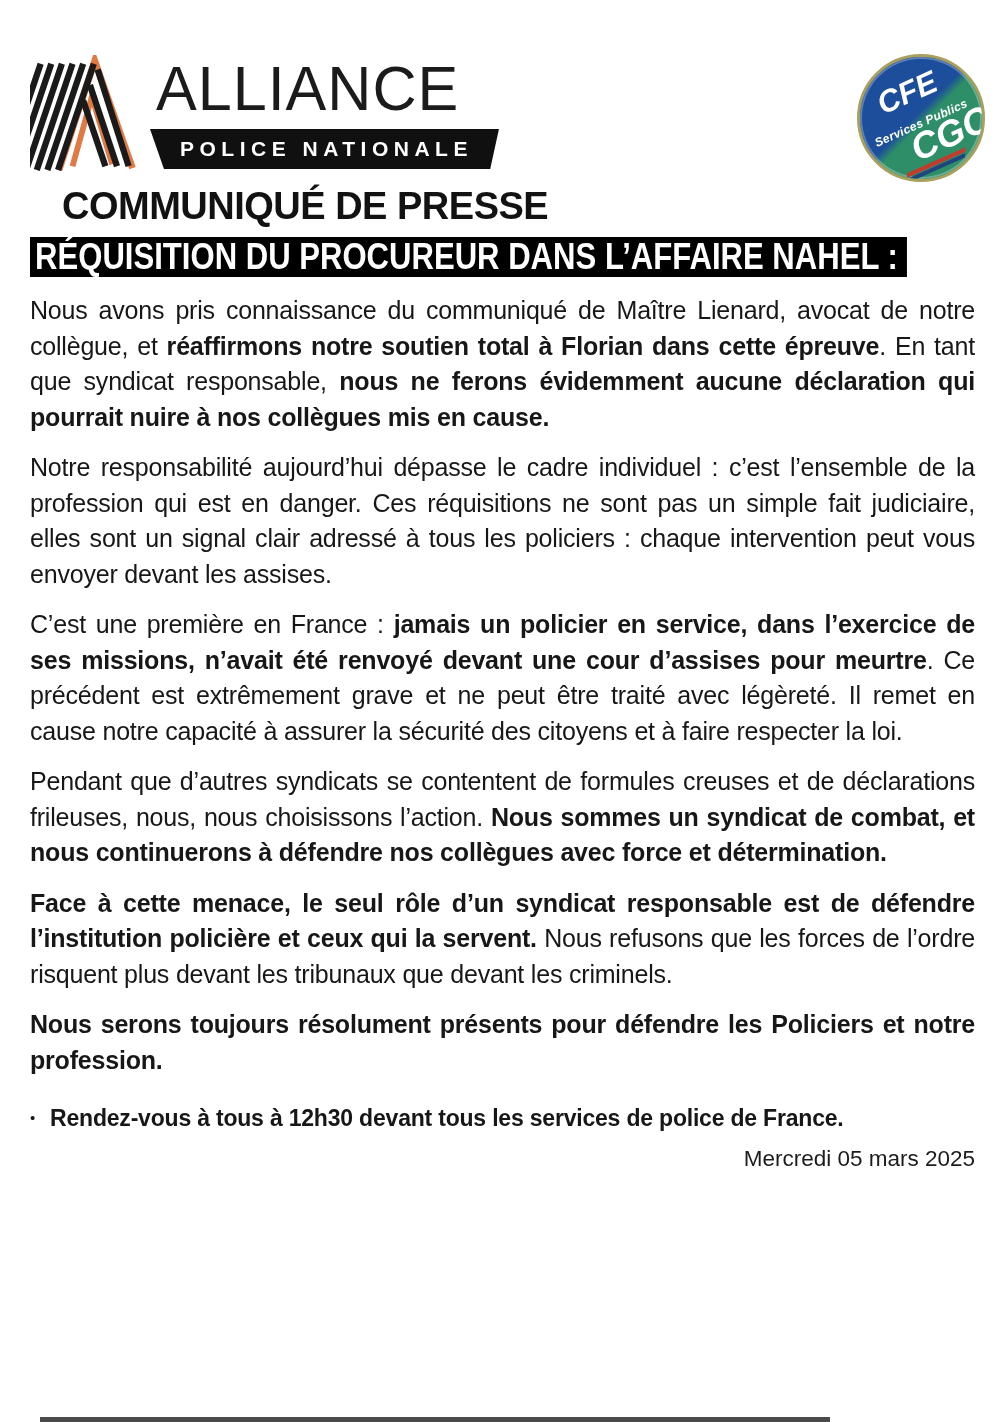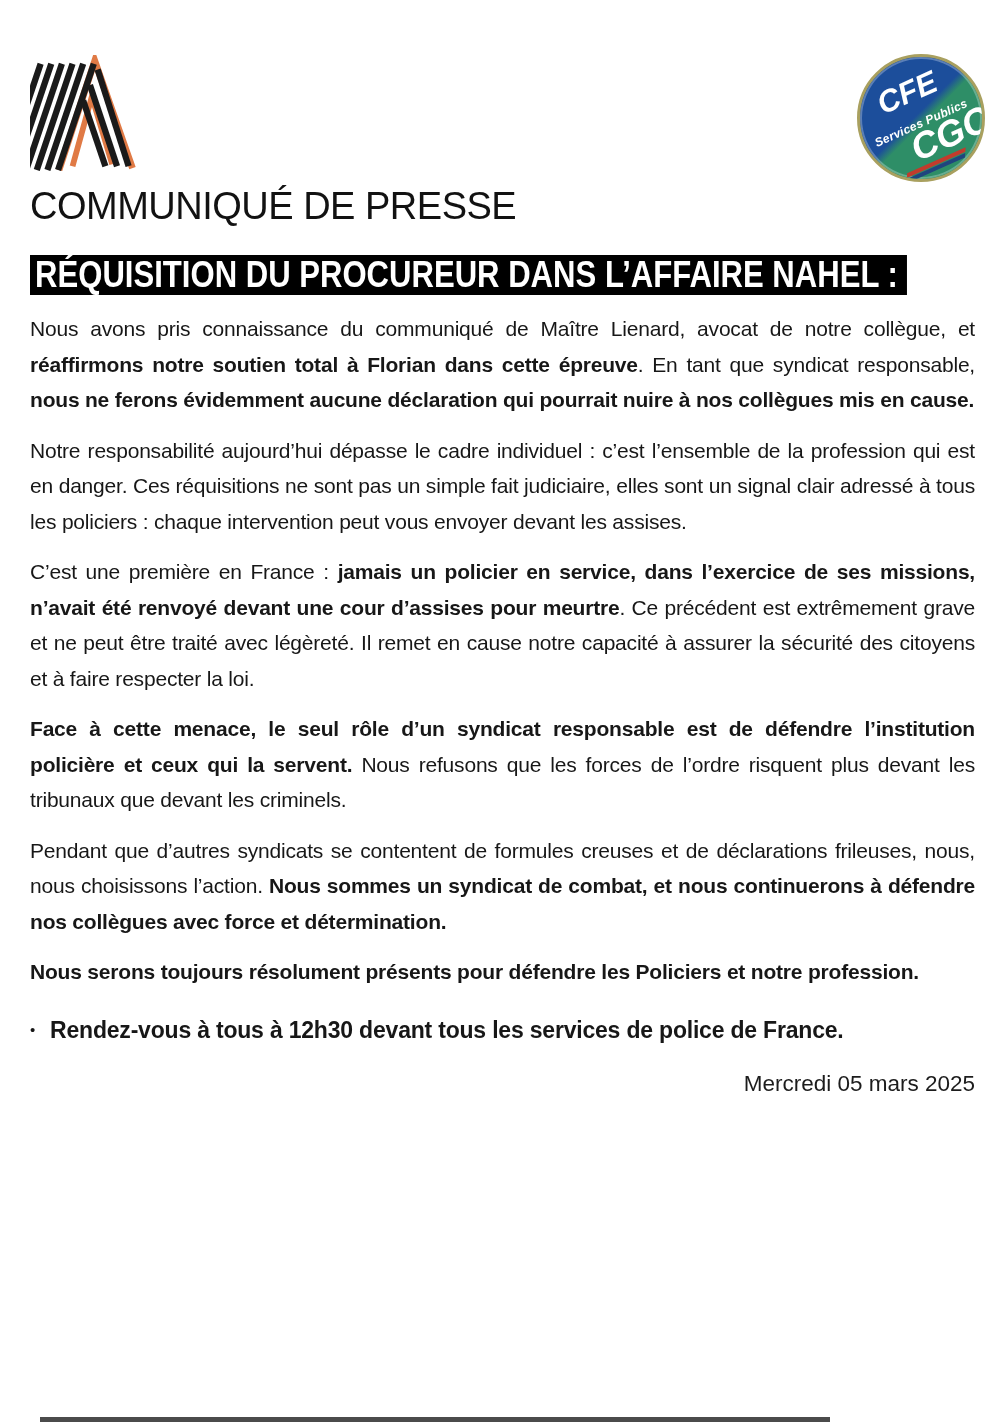--- a/index.html
+++ b/index.html
@@ -49,53 +49,54 @@
     position:absolute; left:44px; top:104px; width:64px; height:10px;
     transform:rotate(-24deg) skewX(-28deg);
   }
   .badge .stripes i { display:block; height:4px; }
   .badge .s-red  { background:#c23b2c; margin-bottom:1px; }
   .badge .s-blue { background:#20457e; }
 
   
   .doc-type {
     margin-top:10px;
-    font-size:38px; font-weight:400; letter-spacing:-0.5px;
+    font-size:38px; font-weight:700; letter-spacing:-0.5px;
     color:#121212;
+    margin-left:32px;
   }
 
   
-  .headline { margin-top:27px; }
+  .headline { margin-top:9px; }
   .headline .hl-line { height:43px; }
   .headline .hl-line span {
     display:inline-block; white-space:nowrap;
     background:#000000; color:#ffffff;
     font-size:37px; font-weight:700; line-height:33px;
     padding:3px 11px 4px 6px;
     transform:scaleX(0.84); transform-origin:left;
   }
 
   
   .press-body { margin-top:13px; width:945px; }
   .para {
-    font-size:21px; line-height:35.5px;
+    font-size:25px; line-height:35.5px;
     text-align:justify; letter-spacing:-0.2px;
     margin-bottom:15px; color:#171717;
   }
   .para .b { font-weight:700; }
   .para.bullet {
     text-align:left; margin-top:22px; margin-bottom:0;
     font-size:23px; white-space:nowrap;
   }
   .para.bullet .dot { font-size:15px; vertical-align:3px; margin-right:15px; }
 
   
   .date-line {
     width:945px; text-align:right;
-    font-size:22.5px; color:#1c1c1c; margin-top:23px;
+    font-size:22.5px; color:#1c1c1c; margin-top:9px;
   }
   .edge-strip {
     position:absolute; left:40px; bottom:0;
     width:790px; height:5px; background:#4b4b4b;
   }
 </style>
 </head>
 <body>
 
 <div class="page">
@@ -110,20 +111,25 @@
       <path d="M-15 118 L22 8" stroke="#1a1a1a" stroke-width="6.5"></path>
       <path d="M-4 118 L33 8" stroke="#1a1a1a" stroke-width="6.5"></path>
       <path d="M7 118 L44 8" stroke="#1a1a1a" stroke-width="6.5"></path>
       <path d="M18 118 L55 8" stroke="#1a1a1a" stroke-width="6.5"></path>
       <path d="M29 118 L66 8" stroke="#1a1a1a" stroke-width="6.5"></path>
 
       <path d="M70 14 L102 114" stroke="#1a1a1a" stroke-width="6.5"></path>
       <path d="M62 30 L90 114" stroke="#1a1a1a" stroke-width="6.5"></path>
       <path d="M55 46 L78 114" stroke="#1a1a1a" stroke-width="6.5"></path>
     </svg>
+    <div class="brand-block">
+      <div class="brand-name">ALLIANCE</div>
+      <br>
+      <div class="brand-banner">POLICE NATIONALE</div>
+    </div>
   </div>
 
   <div class="badge">
     <span class="cfe">CFE</span>
     <span class="sp">Services Publics</span>
     <span class="cgc">CGC</span>
     <span class="stripes">
         <i class="s-red"></i>
         <i class="s-blue"></i>
       </span>
@@ -132,22 +138,22 @@
   <div class="doc-type">COMMUNIQUÉ DE PRESSE</div>
 
   <div class="headline">
     <div class="hl-line"><span>RÉQUISITION DU PROCUREUR DANS L’AFFAIRE NAHEL :</span></div>
   </div>
 
   <div class="press-body">
       <div class="para"><span>Nous avons pris connaissance du communiqué de Maître Lienard, avocat de notre collègue, et </span><span class="b">réaffirmons notre soutien total à Florian dans cette épreuve</span><span>. En tant que syndicat responsable, </span><span class="b">nous ne ferons évidemment aucune déclaration qui pourrait nuire à nos collègues mis en cause.</span></div>
       <div class="para"><span>Notre responsabilité aujourd’hui dépasse le cadre individuel : c’est l’ensemble de la profession qui est en danger. Ces réquisitions ne sont pas un simple fait judiciaire, elles sont un signal clair adressé à tous les policiers : chaque intervention peut vous envoyer devant les assises.</span></div>
       <div class="para"><span>C’est une première en France : </span><span class="b">jamais un policier en service, dans l’exercice de ses missions, n’avait été renvoyé devant une cour d’assises pour meurtre</span><span>. Ce précédent est extrêmement grave et ne peut être traité avec légèreté. Il remet en cause notre capacité à assurer la sécurité des citoyens et à faire respecter la loi.</span></div>
+      <div class="para"><span>Pendant que d’autres syndicats se contentent de formules creuses et de déclarations frileuses, nous, nous choisissons l’action. </span><span class="b">Nous sommes un syndicat de combat, et nous continuerons à défendre nos collègues avec force et détermination.</span></div>
       <div class="para"><span class="b">Face à cette menace, le seul rôle d’un syndicat responsable est de défendre l’institution policière et ceux qui la servent.</span><span> Nous refusons que les forces de l’ordre risquent plus devant les tribunaux que devant les criminels.</span></div>
-      <div class="para"><span>Pendant que d’autres syndicats se contentent de formules creuses et de déclarations frileuses, nous, nous choisissons l’action. </span><span class="b">Nous sommes un syndicat de combat, et nous continuerons à défendre nos collègues avec force et détermination.</span></div>
       <div class="para"><span class="b">Nous serons toujours résolument présents pour défendre les Policiers et notre profession.</span></div>
       <div class="para bullet"><span class="dot">•</span><span class="b">Rendez-vous à tous à 12h30 devant tous les services de police de France.</span></div>
     </div>
 
   <div class="date-line">Mercredi 05 mars 2025</div>
 
   <div class="edge-strip"></div>
 
 </div>
 

